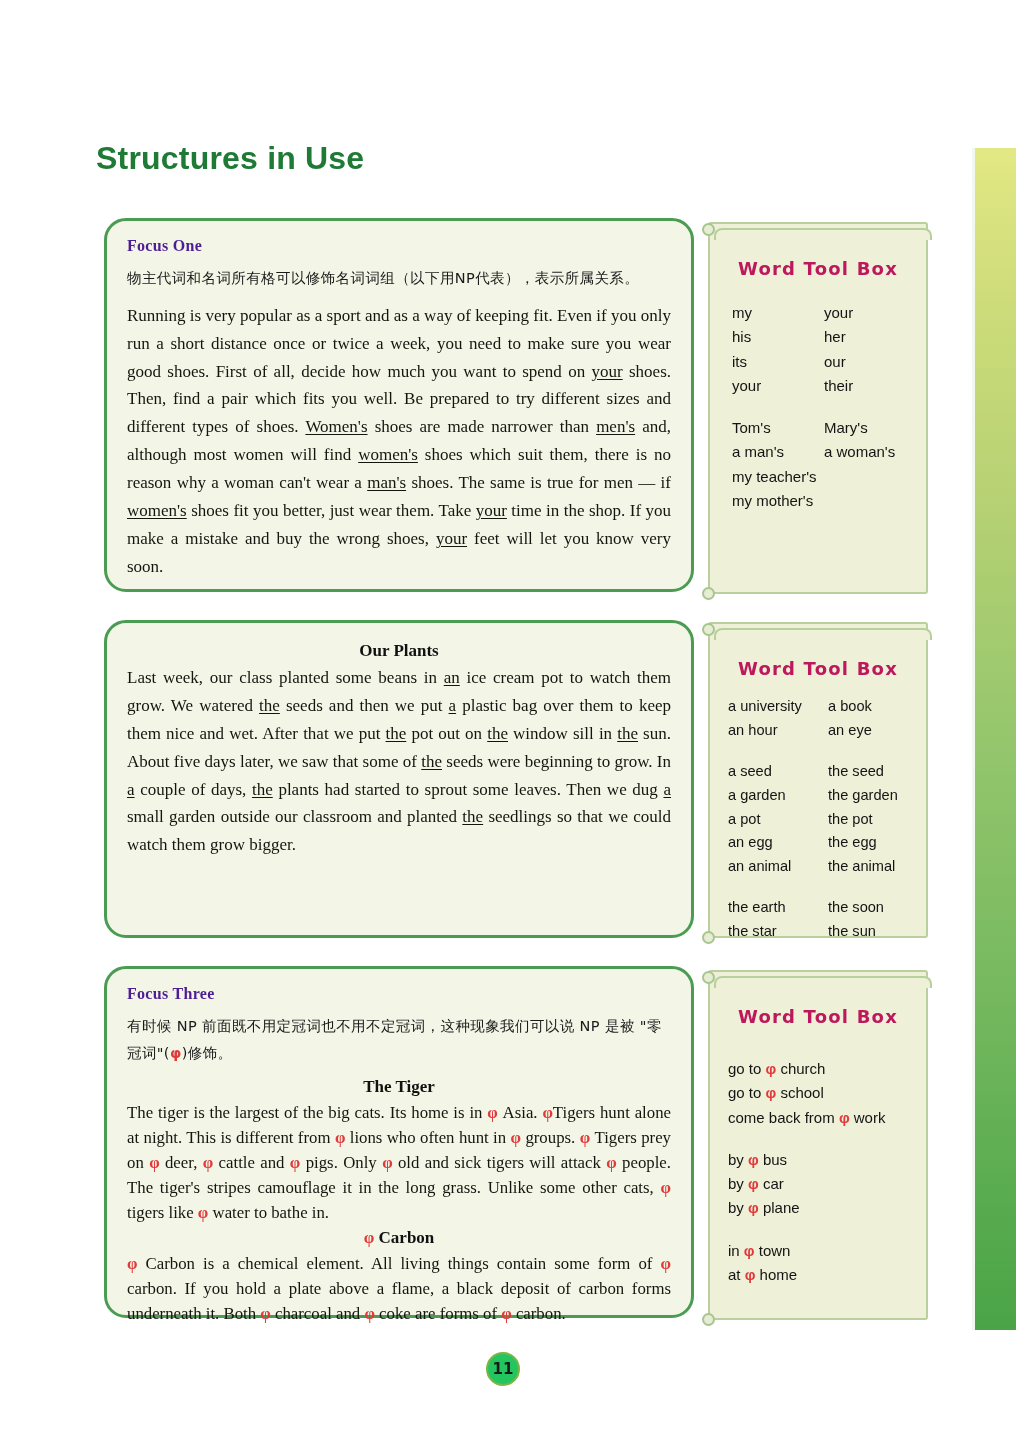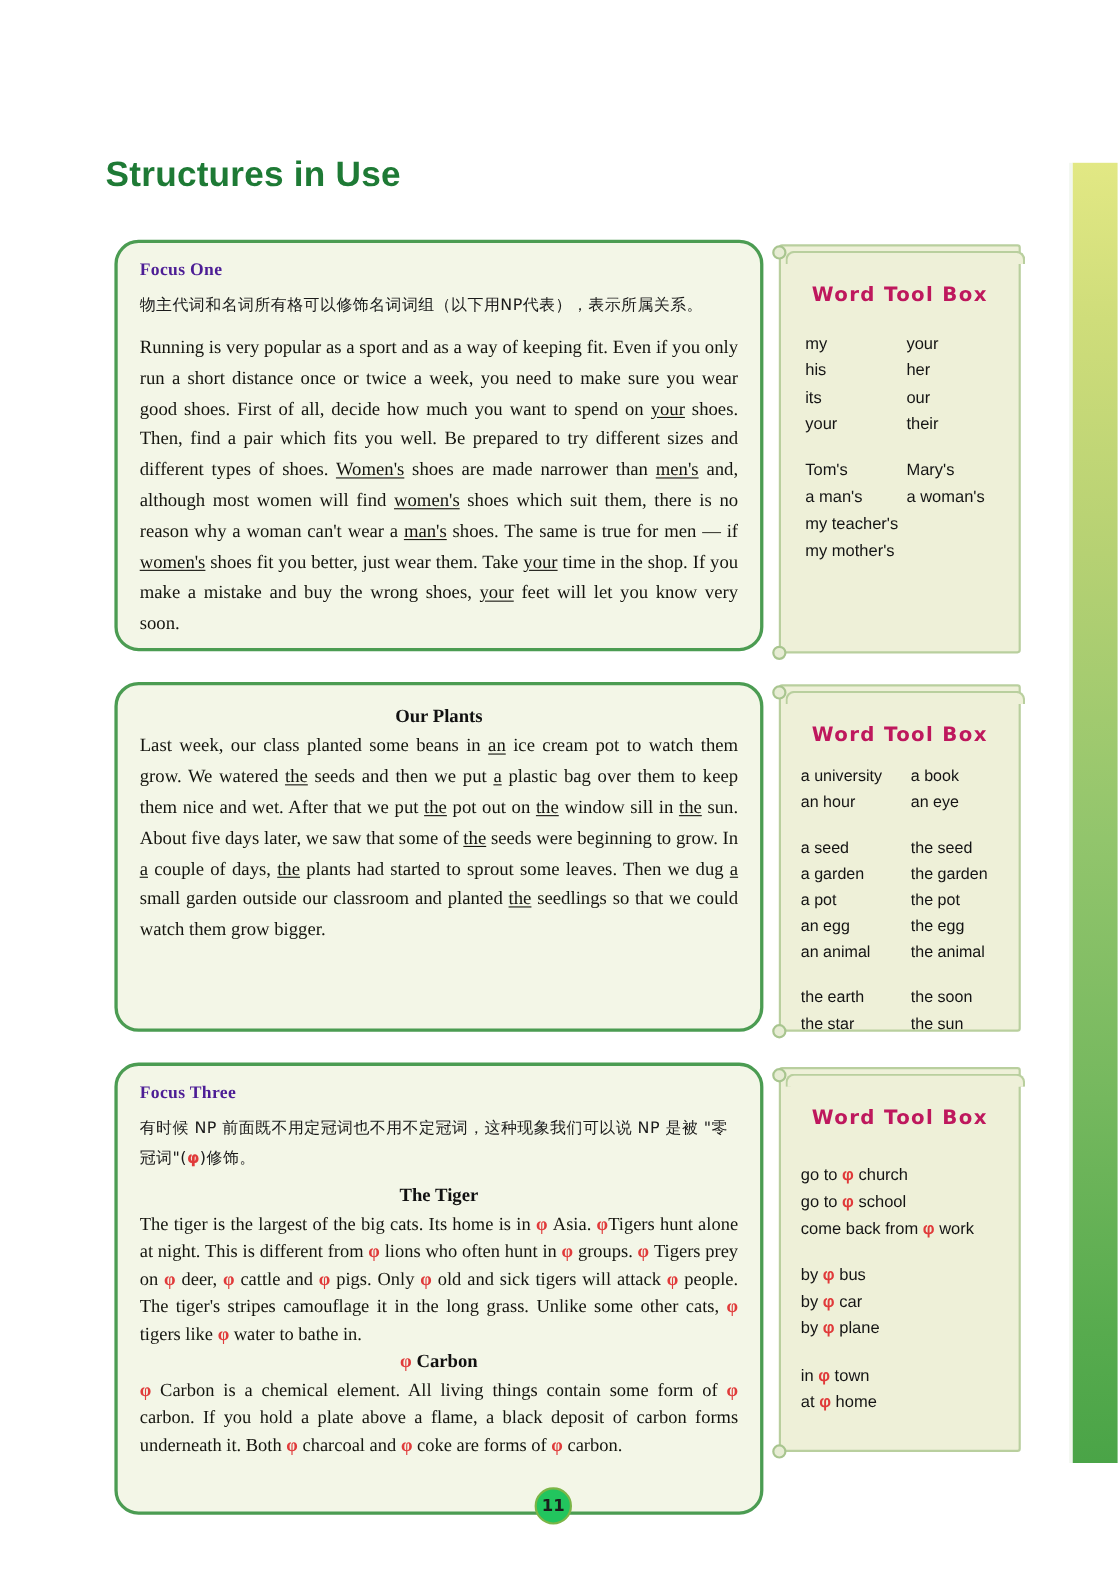--- a/index.html
+++ b/index.html
@@ -37,21 +37,21 @@
     position: absolute;
     left: 104px;
     width: 590px;
     background: #f3f6e7;
     border: 3px solid #4b9c52;
     border-radius: 22px;
     padding: 16px 20px 16px 20px;
   }
   #panel-one   { top: 218px;  height: 374px; }
   #panel-two   { top: 620px;  height: 318px; }
-  #panel-three { top: 966px;  height: 411px; }
+  #panel-three { top: 966px;  height: 352px; }
 
   .focus-label {
     font-family: "Liberation Serif", "DejaVu Serif", serif;
     font-weight: bold;
     font-size: 16px;
     color: #4c1d95;
     margin-bottom: 10px;
     letter-spacing: 0.3px;
   }
 

